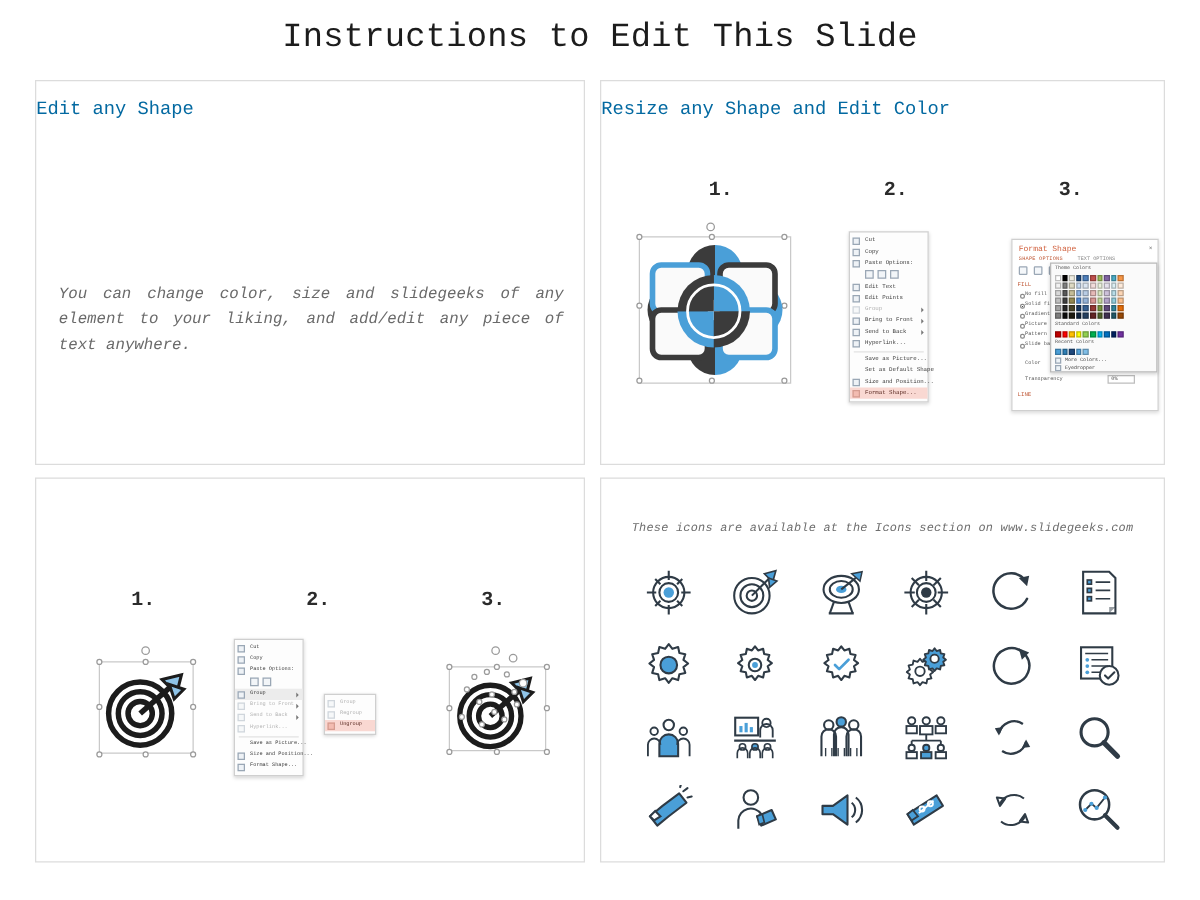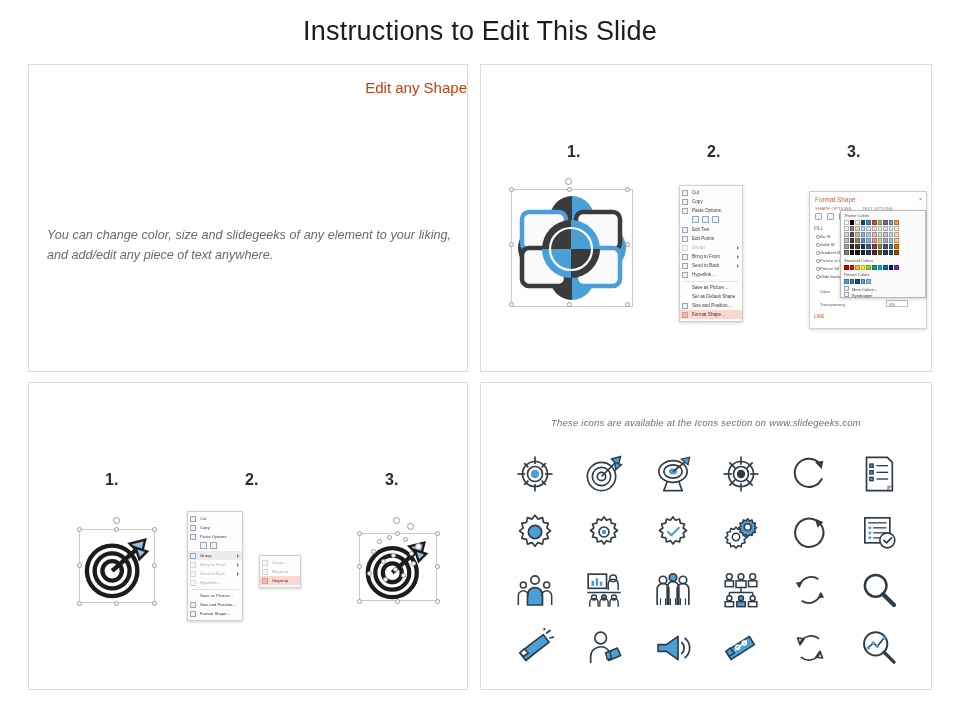--- a/index.html
+++ b/index.html
@@ -1,37 +1,37 @@
 <!DOCTYPE html>
 <html><head>
 <meta charset="utf-8">
 <style>
   html,body{margin:0;padding:0;}
   body{
     width:960px;height:720px;overflow:hidden;background:#ffffff;
     font-family:"Liberation Sans","DejaVu Sans",sans-serif;color:#333;
   }
-  .slide{position:relative;width:914px;height:720px;background:#fff;}
+  .slide{position:relative;width:914px;height:720px;background:#fff;font-family:Liberation Mono, monospace;}
 
   
   .slide-title{
     position:absolute;left:0;top:16px;width:960px;text-align:center;
     font-size:27px;color:#1c1c1c;letter-spacing:.2px;font-weight:400;
   }
 
   
   .panel{position:absolute;border:1px solid #dcdcdc;background:#fff;box-sizing:border-box;}
   .p-tl{left:28px;  top:64px;  width:440px;height:308px;}
   .p-tr{left:480px; top:64px;  width:452px;height:308px;}
   .p-bl{left:28px;  top:382px; width:440px;height:308px;}
   .p-br{left:480px; top:382px; width:452px;height:308px;}
 
   .panel-head{
-    position:absolute;left:0;top:14px;width:100%;text-align:right;
-    font-size:15px;color:#c2410c;font-weight:400;
+    position:absolute;left:0;top:14px;width:100%;text-align:left;
+    font-size:15px;color:#0369a1;font-weight:400;
   }
   .panel-head.big{font-size:16.5px;top:12px;}
   .panel-sub{
     position:absolute;left:0;top:34px;width:100%;text-align:center;
     font-size:9.5px;font-style:italic;color:#6d6d6d;letter-spacing:.2px;
   }
 
   
   .body-text{
     position:absolute;left:18px;width:404px;font-style:italic;font-size:12.6px;
@@ -120,20 +120,21 @@
 <div class="slide">
 
   <div class="slide-title">Instructions to Edit This Slide</div>
 
   <div class="panel p-tl">
     <div class="panel-head">Edit any Shape</div>
     <div class="body-text bt2">You can change color, size and slidegeeks of any element to your liking, and add/edit any piece of text anywhere.</div>
   </div>
 
   <div class="panel p-tr">
+    <div class="panel-head">Resize any Shape and Edit Color</div>
 
     <div class="num" style="left:86px;top:78px;">1.</div>
     <div class="num" style="left:226px;top:78px;">2.</div>
     <div class="num" style="left:366px;top:78px;">3.</div>
 
     <div class="stage" style="left:24px;top:118px;width:134px;height:130px;">
       <div class="selbox" style="left:6px;top:6px;width:122px;height:118px;"></div>
       <div class="rot" style="left:60px;top:-5px;"></div>
       <div class="handle" style="left:3.5px;top:3.5px;"></div>
       <div class="handle" style="left:62px;top:3.5px;"></div>

